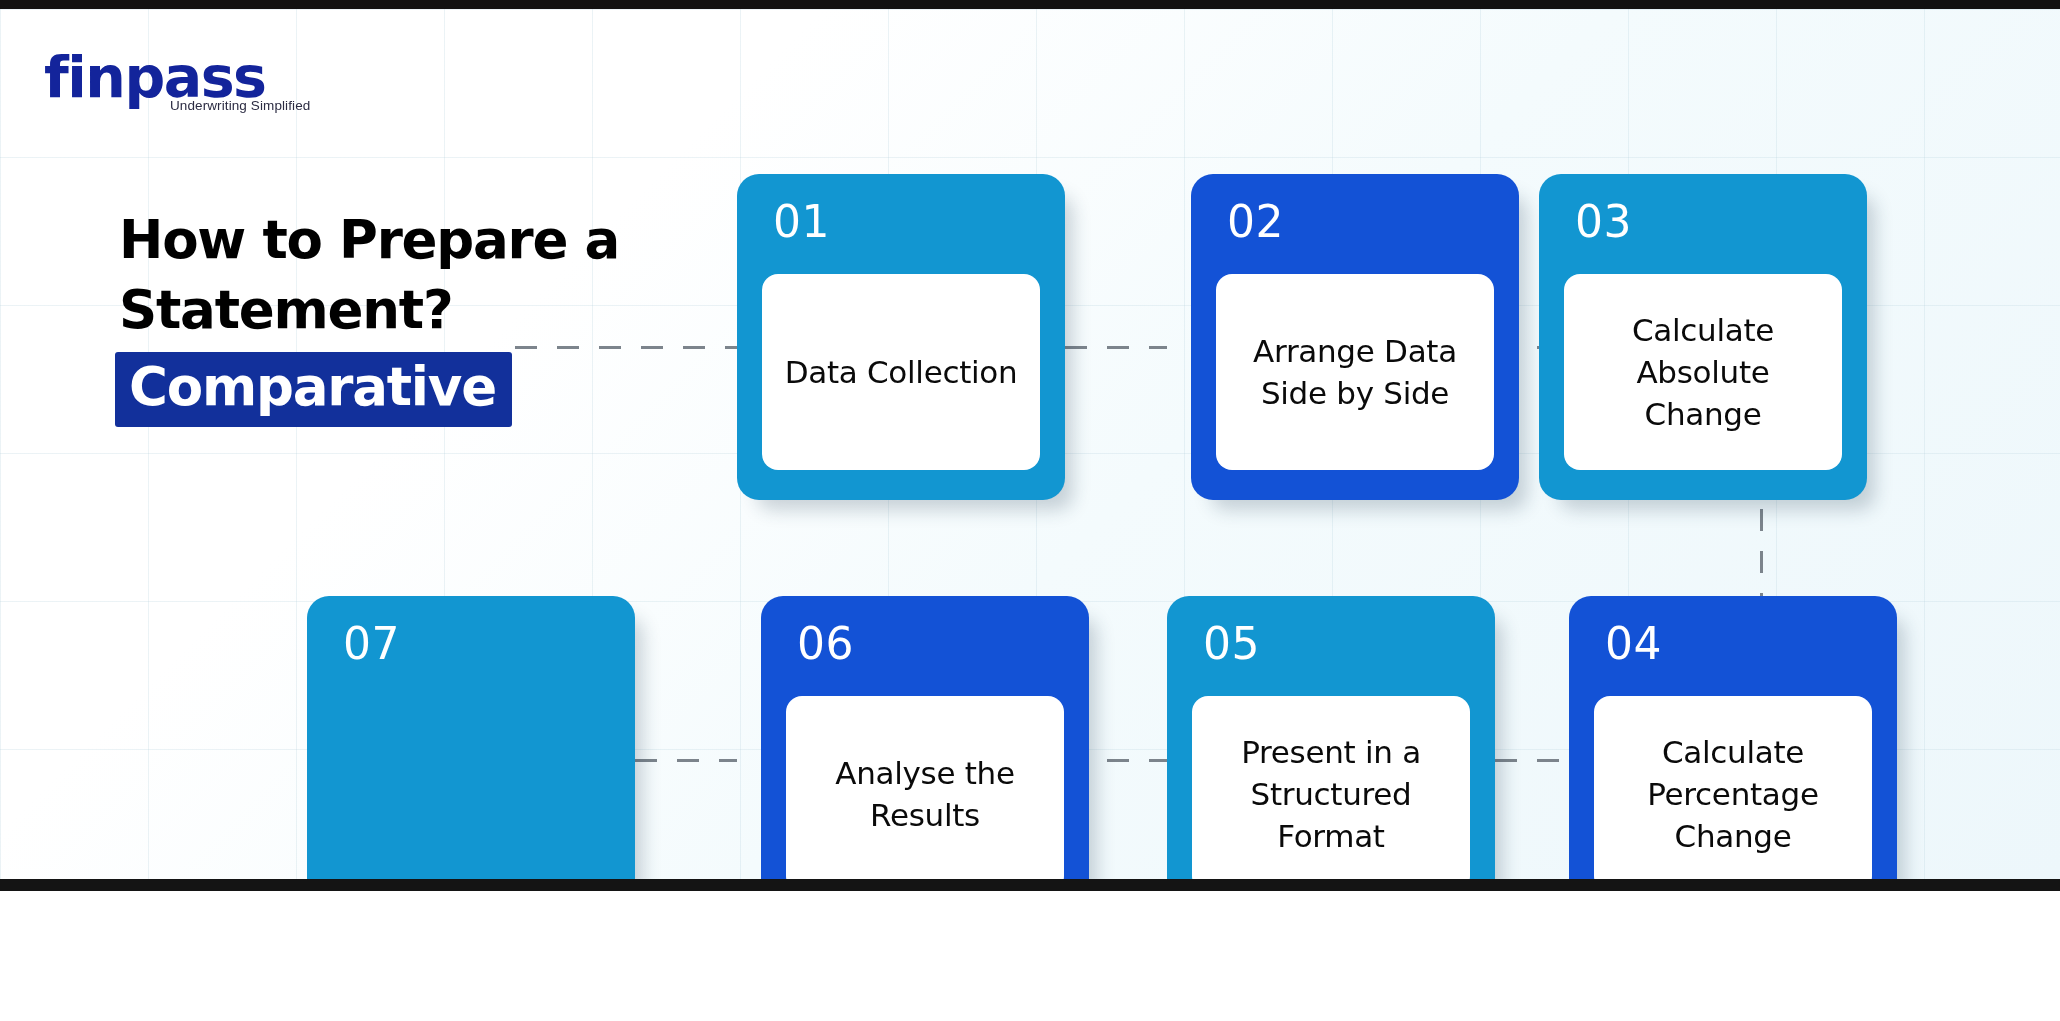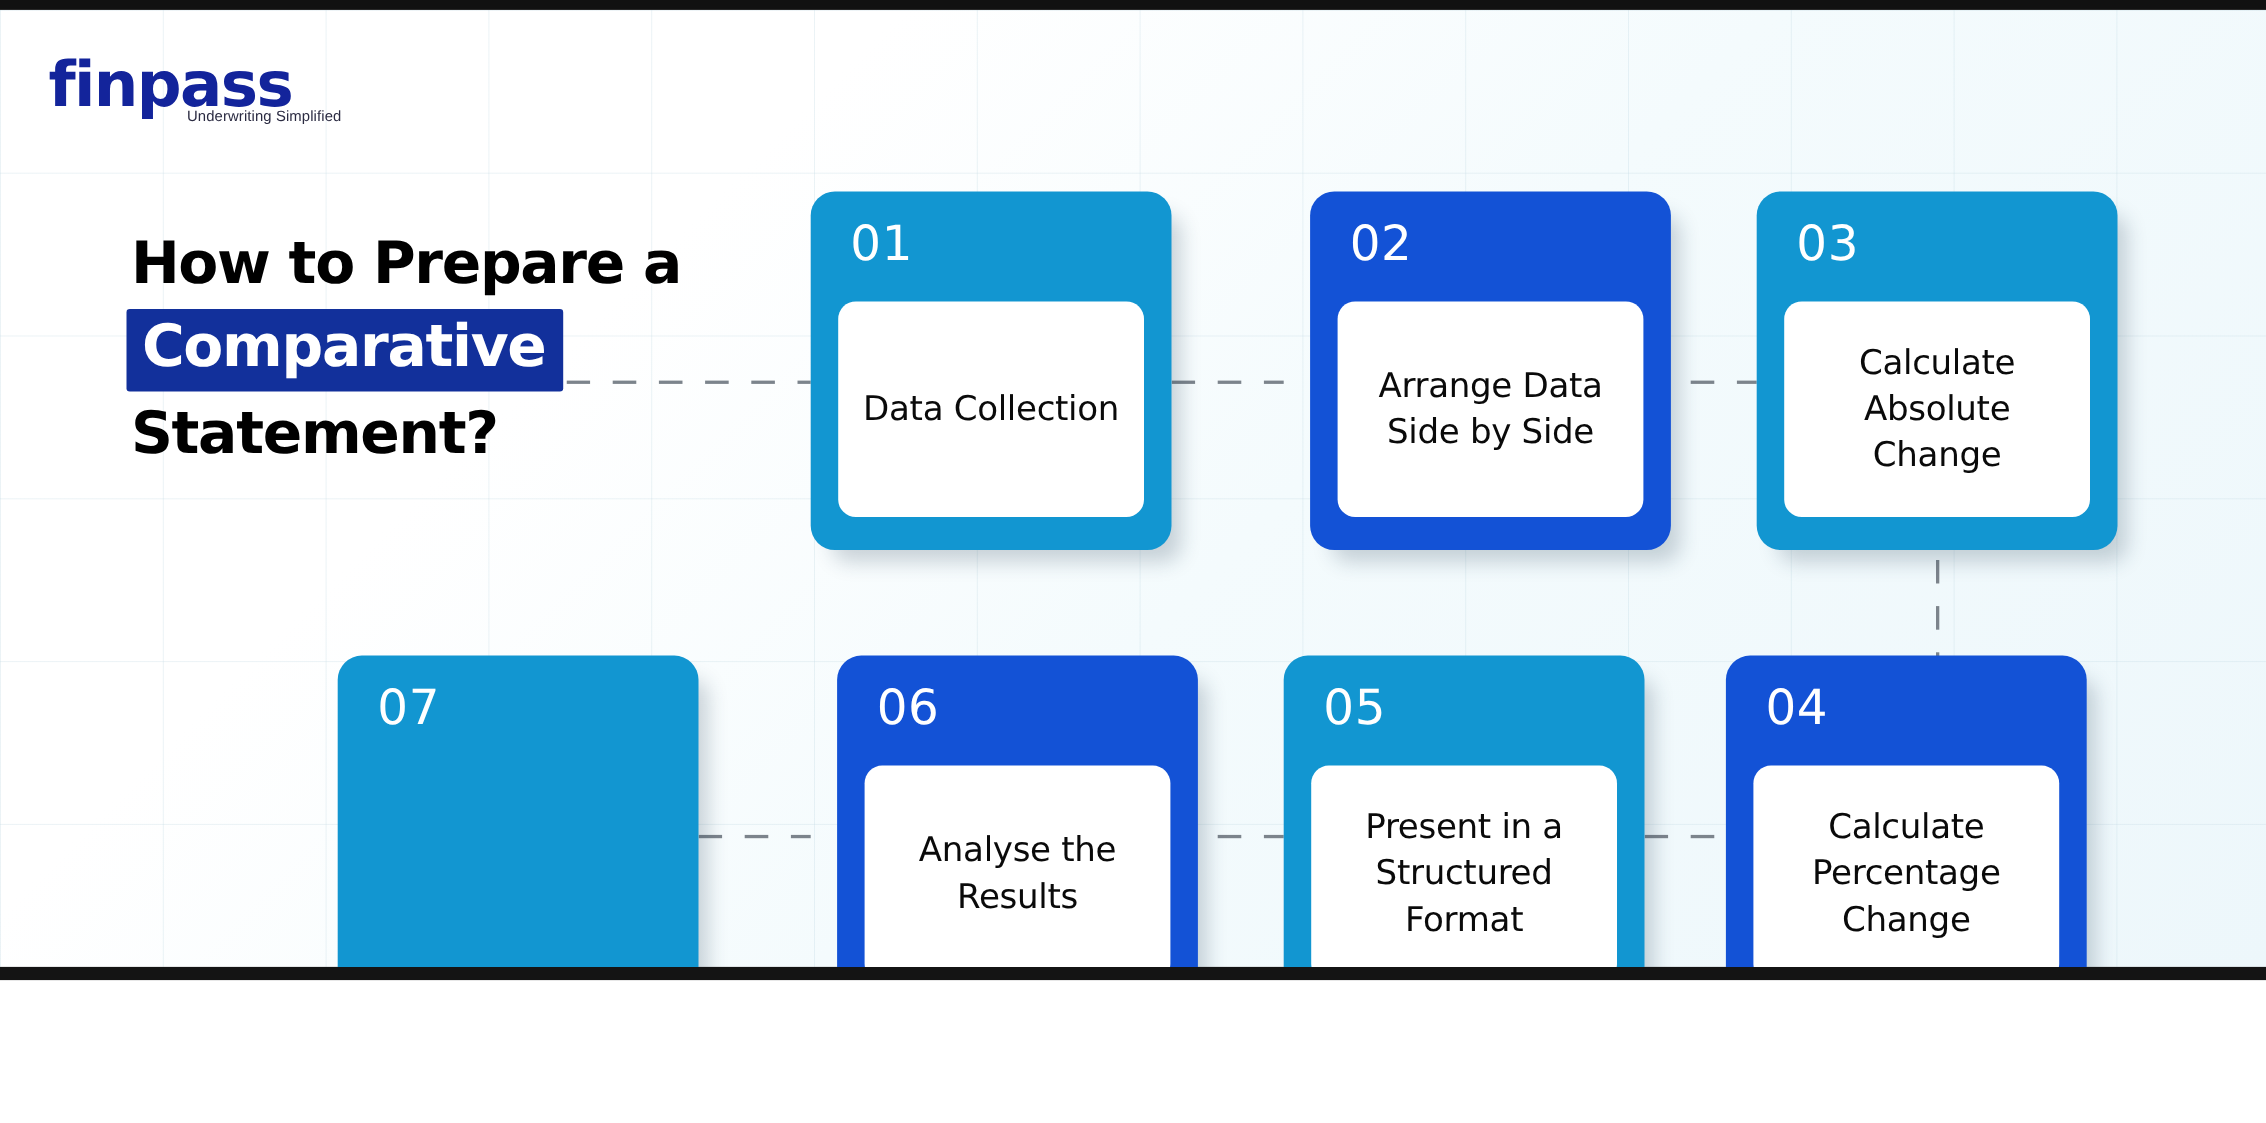--- a/index.html
+++ b/index.html
@@ -126,21 +126,21 @@
     font-size: 31px;
     font-weight: 400;
     line-height: 1.36;
     color: #0A0A0A;
     letter-spacing: -0.3px;
   }
 
   
   #card-01 { left: 737px;  top: 165px; }
   #card-02 { left: 1167px; top: 165px; }
-  #card-03 { left: 1597px; top: 165px; text-decoration: underline; }
+  #card-03 { left: 1539px; top: 165px; text-decoration: underline; }
   
   #card-04 { left: 1545px; top: 587px; padding-left: 26px; }
   #card-05 { left: 1167px; top: 587px; text-decoration: underline; }
   #card-06 { left: 737px;  top: 587px; }
   #card-07 { left: 307px;  top: 587px; }
 
   
   .conn-h {
     position: absolute;
     height: 3px;
@@ -169,22 +169,22 @@
 
 <div class="canvas">
 
   <div class="logo-block">
     <div class="logo-word">finpass</div>
     <div class="logo-tag">Underwriting Simplified</div>
   </div>
 
   <div class="heading">
     <div class="heading-line">How to Prepare a</div>
+    <div class="heading-line">Statement?</div>
     <div class="heading-line highlight">Comparative</div>
-    <div class="heading-line">Statement?</div>
   </div>
 
   <div class="conn-h" id="conn-title-01"></div>
   <div class="conn-h" id="conn-01-02"></div>
   <div class="conn-h" id="conn-02-03"></div>
   <div class="conn-v" id="conn-03-04"></div>
   <div class="conn-h" id="conn-04-05"></div>
   <div class="conn-h" id="conn-05-06"></div>
   <div class="conn-h" id="conn-06-07"></div>
 

